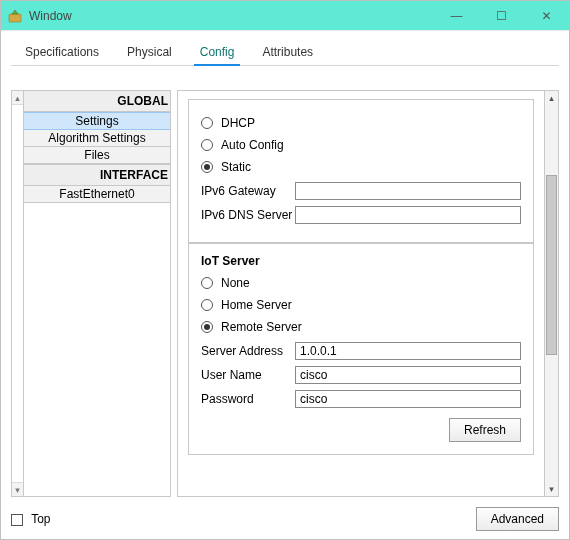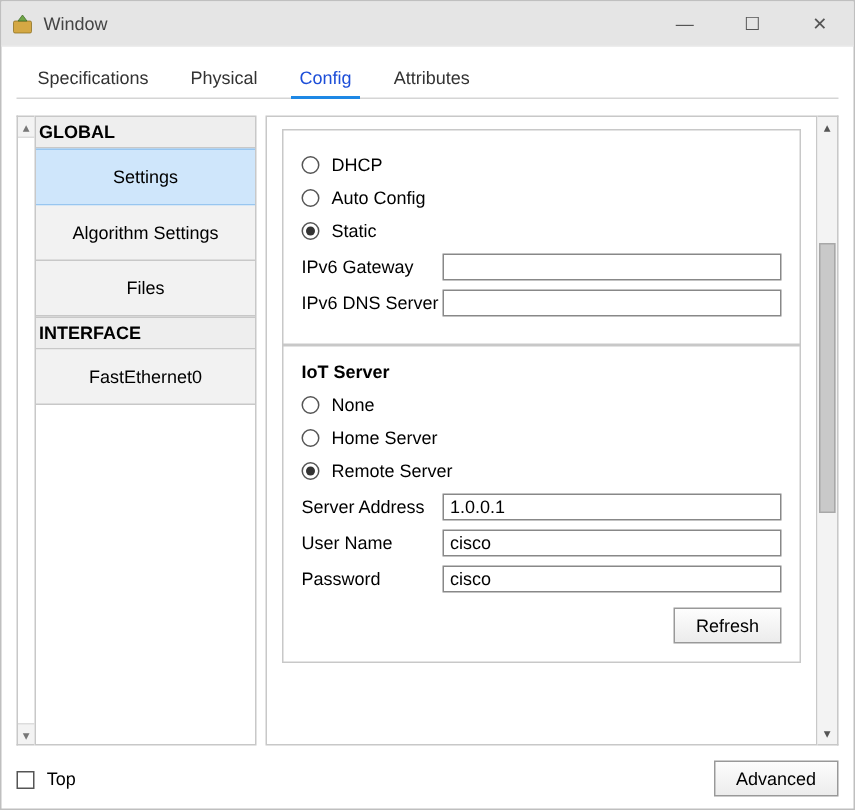--- a/index.html
+++ b/index.html
@@ -1,35 +1,35 @@
 <!DOCTYPE html>
 <html><head>
   <meta charset="utf-8">
   <style>
     * { box-sizing: border-box; font-family: "Segoe UI", Tahoma, sans-serif; }
     body { margin: 0; background: #fff; font-size: 12px; color: #000; }
     .window { width: 570px; height: 540px; border: 1px solid #bfbfbf; background: #fff; display: flex; flex-direction: column; }
-    .titlebar { height: 30px; display: flex; align-items: center; background: #e5e5e5; border-bottom: 1px solid #e8e8e8; }
+    .titlebar { height: 30px; display: flex; align-items: center; background: #5eead4; border-bottom: 1px solid #e8e8e8; }
     .titlebar .icon { width: 16px; height: 16px; margin: 0 6px; }
     .titlebar .title { flex: 0 0 auto; color: #444; font-size: 12px; }
     .titlebar .spacer { flex: 1; }
     .winbtn { width: 45px; height: 30px; display: flex; align-items: center; justify-content: center; color: #555; }
     .content { flex: 1; display: flex; flex-direction: column; padding: 8px 10px 6px 10px; }
-    .tabs { display: flex; border-bottom: 1px solid #d5d5d5; margin-bottom: 11px; }
+    .tabs { display: flex; border-bottom: 1px solid #d5d5d5; margin-bottom: 24px; }
     .tab { padding: 6px 14px 6px 14px; color: #333; cursor: default; position: relative; }
-    .tab.active { color: #1d4ed8; }
+    .tab.active { color: #0f766e; }
     .tab.active::after { content: ""; position: absolute; left: 8px; right: 8px; bottom: -1px; height: 2px; background: #1e88e5; }
     .workarea { flex: 1; display: flex; gap: 6px; min-height: 0; }
     .side-wrap { display: flex; width: 160px; }
     .side-scroll { width: 12px; display: flex; flex-direction: column; border: 1px solid #c8c8c8; border-right: none; }
     .scroll-arrow { height: 14px; display: flex; align-items: center; justify-content: center; color: #777; background: #f3f3f3; border-bottom: 1px solid #ddd; font-size: 9px; }
     .scroll-arrow.bottom { border-bottom: none; border-top: 1px solid #ddd; margin-top: auto; }
     .sidebar { flex: 1; border: 1px solid #c8c8c8; background: #fff; display: flex; flex-direction: column; }
-    .sec-head { font-weight: bold; text-align: left; padding: 3px 2px; border-bottom: 1px solid #c8c8c8; background: #eee; }
-    .side-item { text-align: center; padding: 11px 2px; border-bottom: 1px solid #c8c8c8; background: #f2f2f2; cursor: default; }
+    .sec-head { font-weight: bold; text-align: right; padding: 3px 2px; border-bottom: 1px solid #c8c8c8; background: #eee; }
+    .side-item { text-align: center; padding: 1px 2px; border-bottom: 1px solid #c8c8c8; background: #f2f2f2; cursor: default; }
     .side-item.selected { background: #cfe6fb; border-top: 1px solid #98c6f0; border-bottom: 1px solid #98c6f0; }
     .main-wrap { flex: 1; display: flex; min-width: 0; }
     .main-panel { flex: 1; border: 1px solid #c8c8c8; padding: 8px 10px; background: #fff; overflow: hidden; display: flex; flex-direction: column; }
     .scroll-right { width: 14px; border: 1px solid #c8c8c8; border-left: none; background: #f3f3f3; display: flex; flex-direction: column; }
     .sr-up, .sr-down { height: 14px; display: flex; align-items: center; justify-content: center; color: #555; font-size: 9px; }
     .sr-track { flex: 1; position: relative; }
     .sr-thumb { position: absolute; left: 1px; right: 1px; top: 70px; height: 180px; background: #c9c9c9; border: 1px solid #a8a8a8; }
     fieldset.group { border: 1px solid #c8c8c8; margin: 0; padding: 10px 12px 12px 12px; }
     .radio-row { display: flex; align-items: center; gap: 8px; margin: 4px 0; height: 18px; }
     .radio { width: 12px; height: 12px; border-radius: 50%; border: 1px solid #555; display: inline-block; position: relative; }

